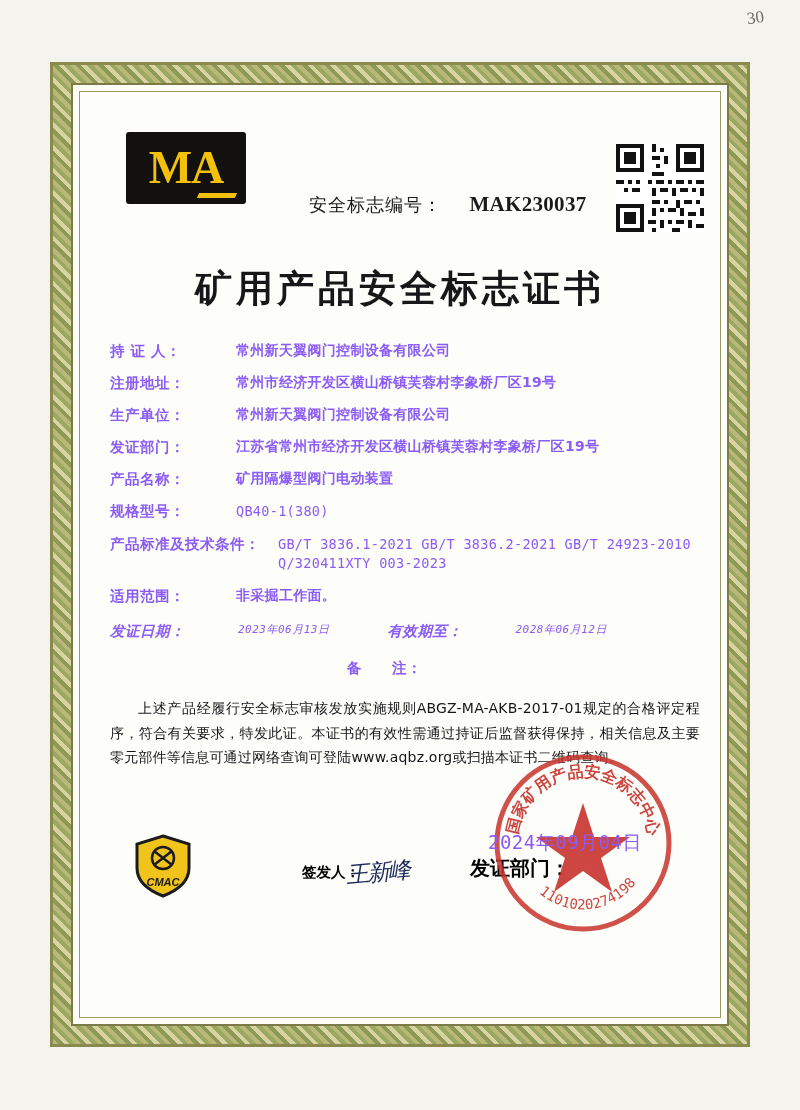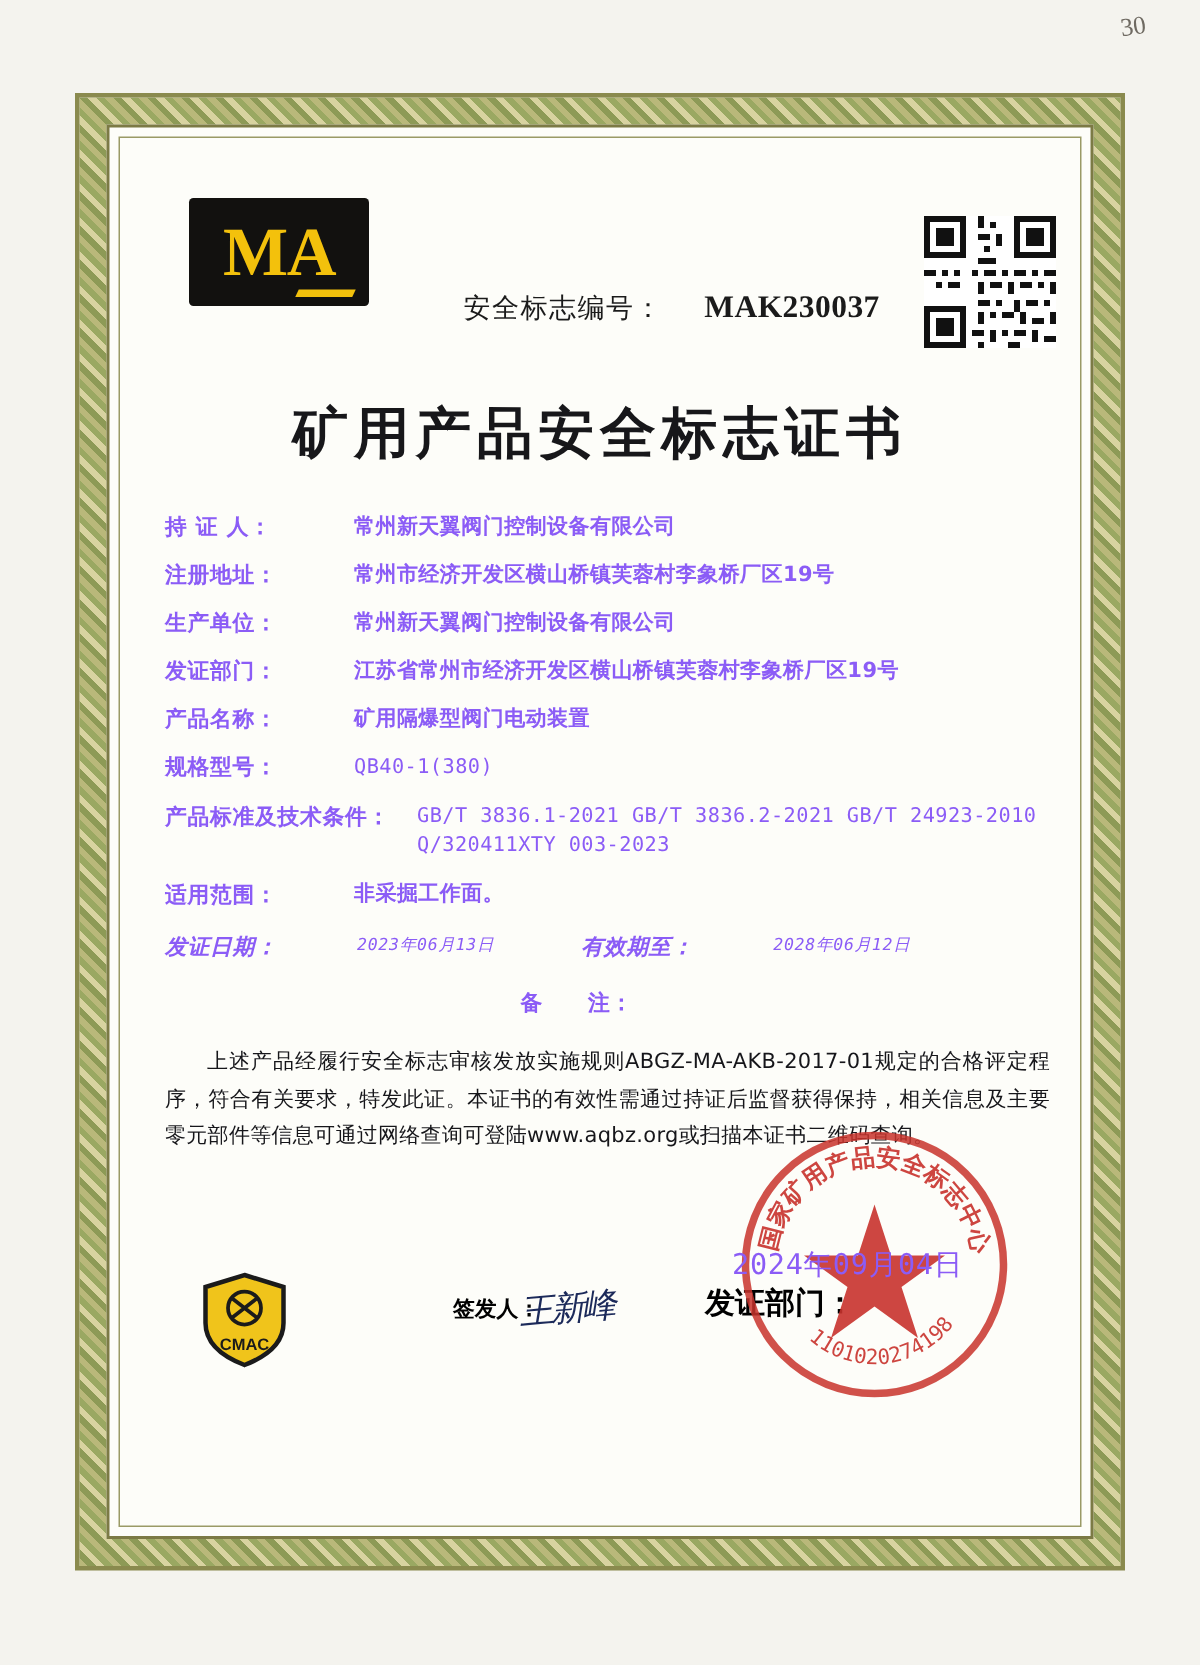--- a/index.html
+++ b/index.html
@@ -110,21 +110,21 @@
   .note-row{margin-top:18px;justify-content:center;}
   
   .para{
     position:absolute;left:36px;top:612px;width:590px;
     font-family:"DejaVu Sans", sans-serif;
     font-size:14px;line-height:1.75;color:#16161a;
     text-indent:28px;text-align:justify;letter-spacing:0.2px;
   }
   
   .cmac{
-    position:absolute;left:60px;bottom:122px;width:58px;height:64px;
+    position:absolute;left:60px;bottom:136px;width:58px;height:64px;font-style:italic;
   }
   .signer{
     position:absolute;left:196px;bottom:152px;
     font-family:"DejaVu Sans", sans-serif;font-size:14.5px;font-weight:bold;margin-left:32px;
   }
   .sign-script{
     position:absolute;left:272px;bottom:146px;
     font-family:"Liberation Serif", serif;font-style:italic;
     font-size:23px;color:#1c2a5a;transform:rotate(-5deg);
     letter-spacing:-2px;

